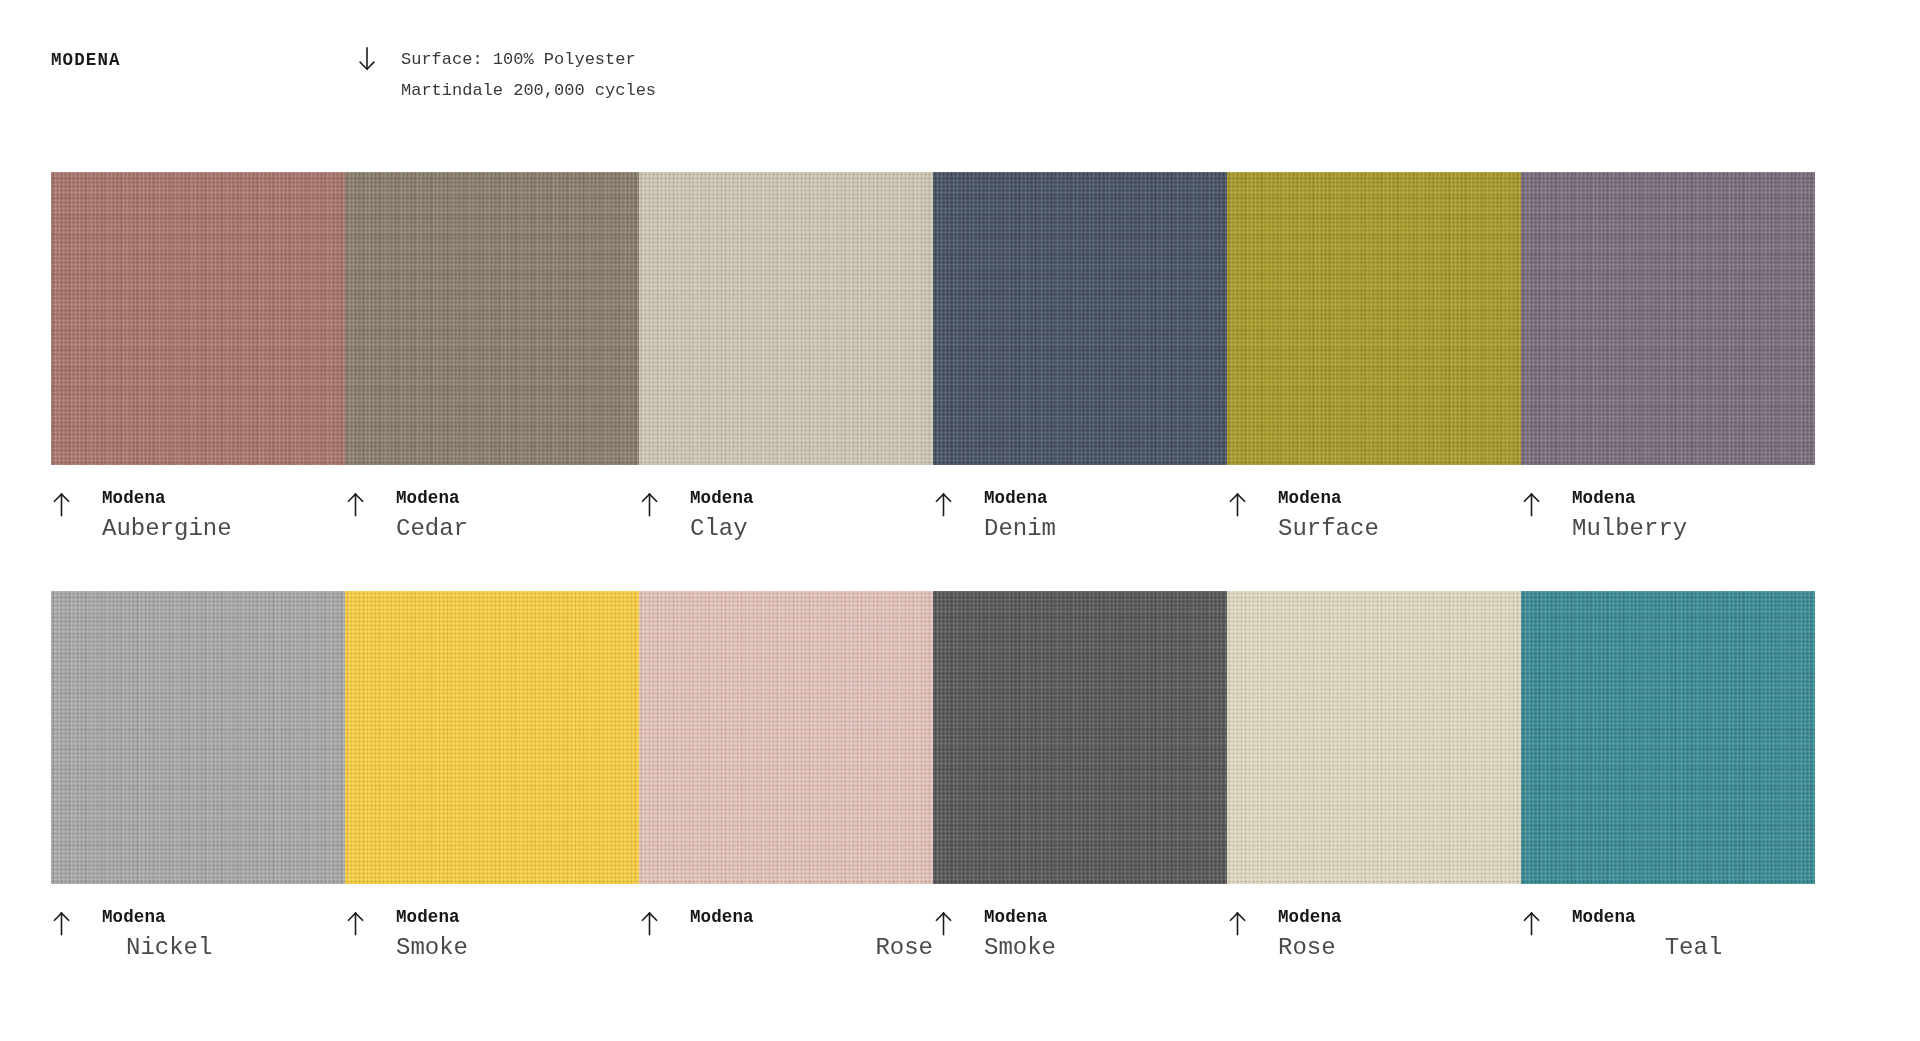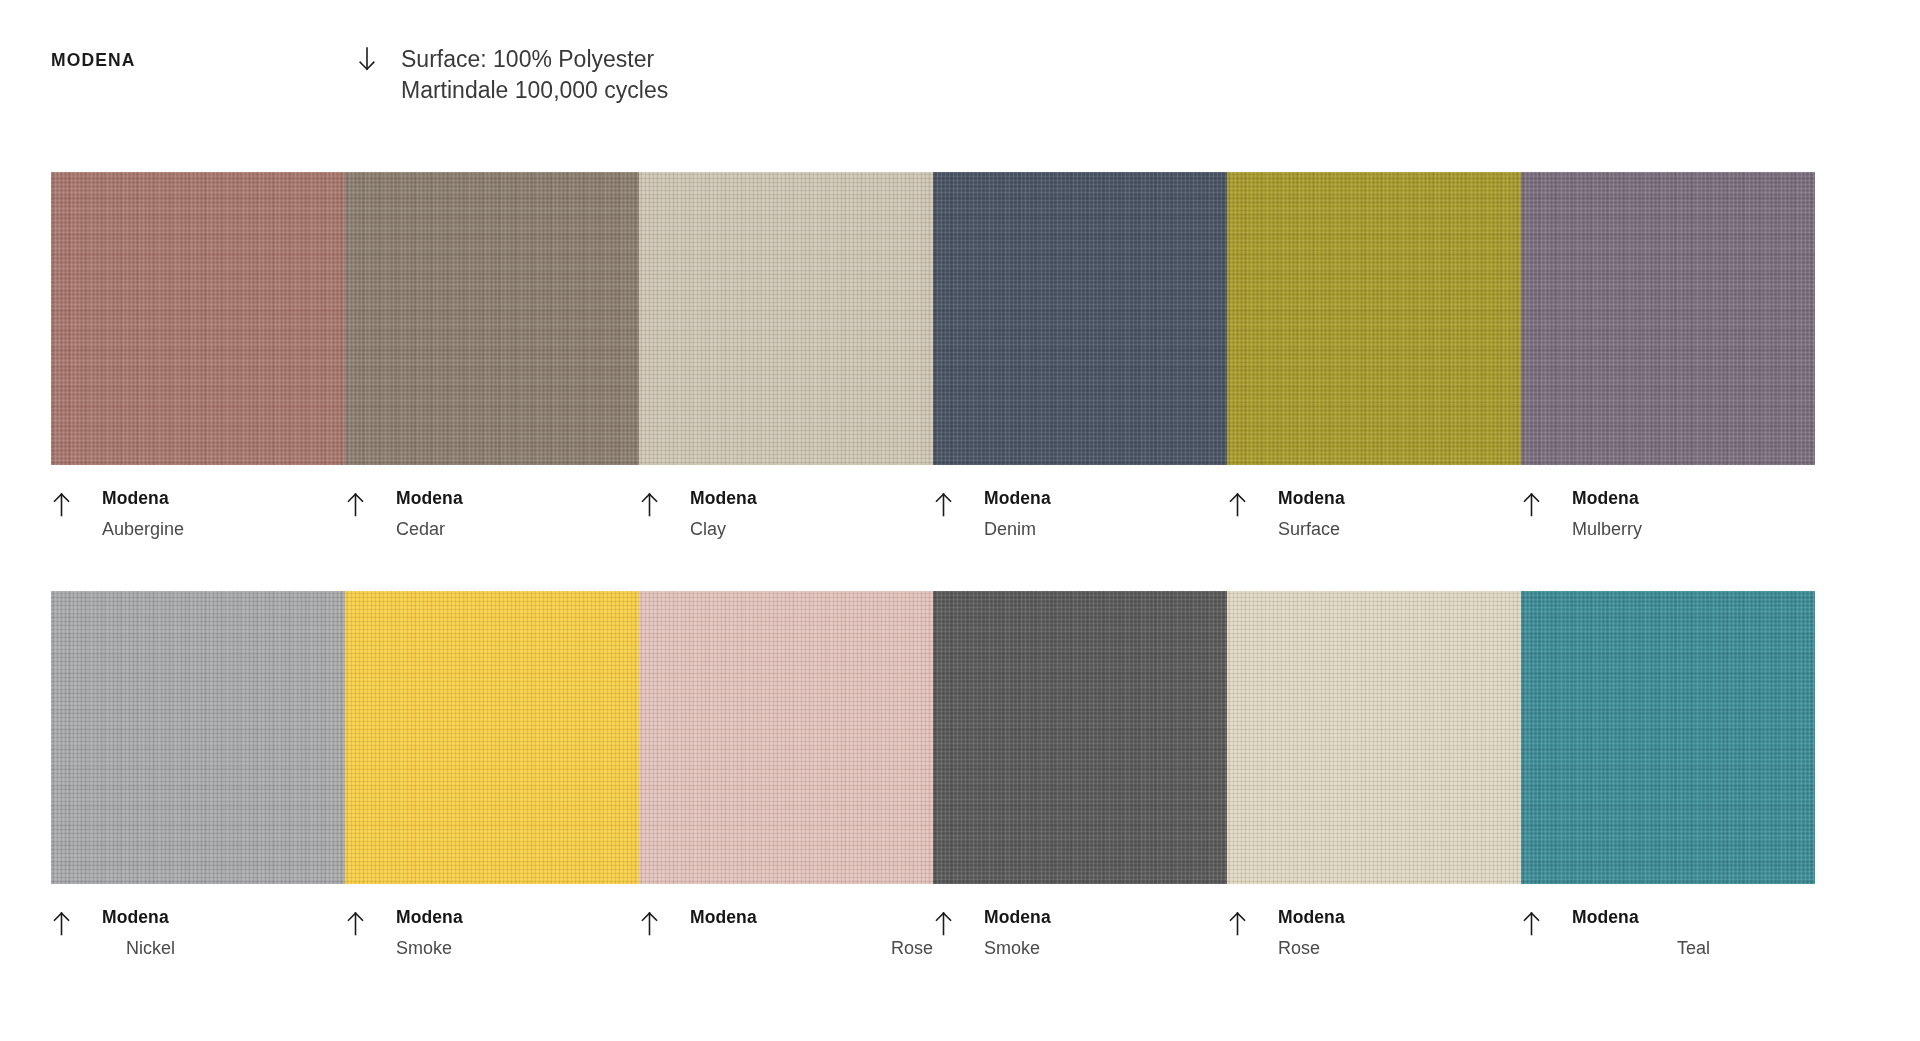--- a/index.html
+++ b/index.html
@@ -10,20 +10,21 @@
     background: #ffffff;
     font-family: "Liberation Sans", sans-serif;
     overflow: hidden;
   }
 
   #page {
     position: relative;
     width: 1920px;
     height: 773px;
     background: #ffffff;
+    font-family: Liberation Mono, monospace;
   }
 
   
   .header {
     position: absolute;
     left: 51px;
     top: 40px;
     width: 1820px;
     height: 60px;
     display: flex;
@@ -50,21 +51,21 @@
   }
 
   .header-arrow svg { display: block; }
 
   .spec-block {
     flex: none;
     padding-top: 4px;
   }
 
   .spec-line {
-    font-size: 23px;
+    font-size: 17px;
     color: #39393b;
     line-height: 31px;
     white-space: nowrap;
     font-weight: 400;
   }
 
   
   .grid {
     position: absolute;
     left: 51px;
@@ -160,21 +161,21 @@
   .caption-collection {
     font-size: 17.5px;
     font-weight: 700;
     color: #161616;
     line-height: 22px;
     letter-spacing: 0.1px;
     white-space: nowrap;
   }
 
   .caption-colour {
-    font-size: 18px;
+    font-size: 24px;
     font-weight: 400;
     color: #4a4a4c;
     line-height: 22px;
     margin-top: 9px;
     white-space: nowrap;
   }
 </style>
 </head>
 <body>
 
@@ -186,21 +187,21 @@
 
     <div class="header-arrow">
       <svg width="20" height="26" viewBox="0 0 20 26" fill="none" stroke="currentColor" stroke-width="1.6" stroke-linecap="square" stroke-linejoin="miter">
         <line x1="10" y1="2" x2="10" y2="23"></line>
         <polyline points="3.2,16.2 10,23.2 16.8,16.2"></polyline>
       </svg>
     </div>
 
     <div class="spec-block">
       <div class="spec-line">Surface: 100% Polyester</div>
-      <div class="spec-line">Martindale 100,000 cycles</div>
+      <div class="spec-line">Martindale 200,000 cycles</div>
     </div>
 
   </div>
 
   <div class="grid" id="swatch-grid">
       <div class="swatch-cell">
         <div class="swatch-chip" style="background-color: rgb(168, 119, 110);"></div>
         <div class="swatch-caption">
           <span class="caption-arrow">
             <svg width="21" height="27" viewBox="0 0 21 27" fill="none" stroke="currentColor" stroke-width="1.6" stroke-linecap="square" stroke-linejoin="miter">

